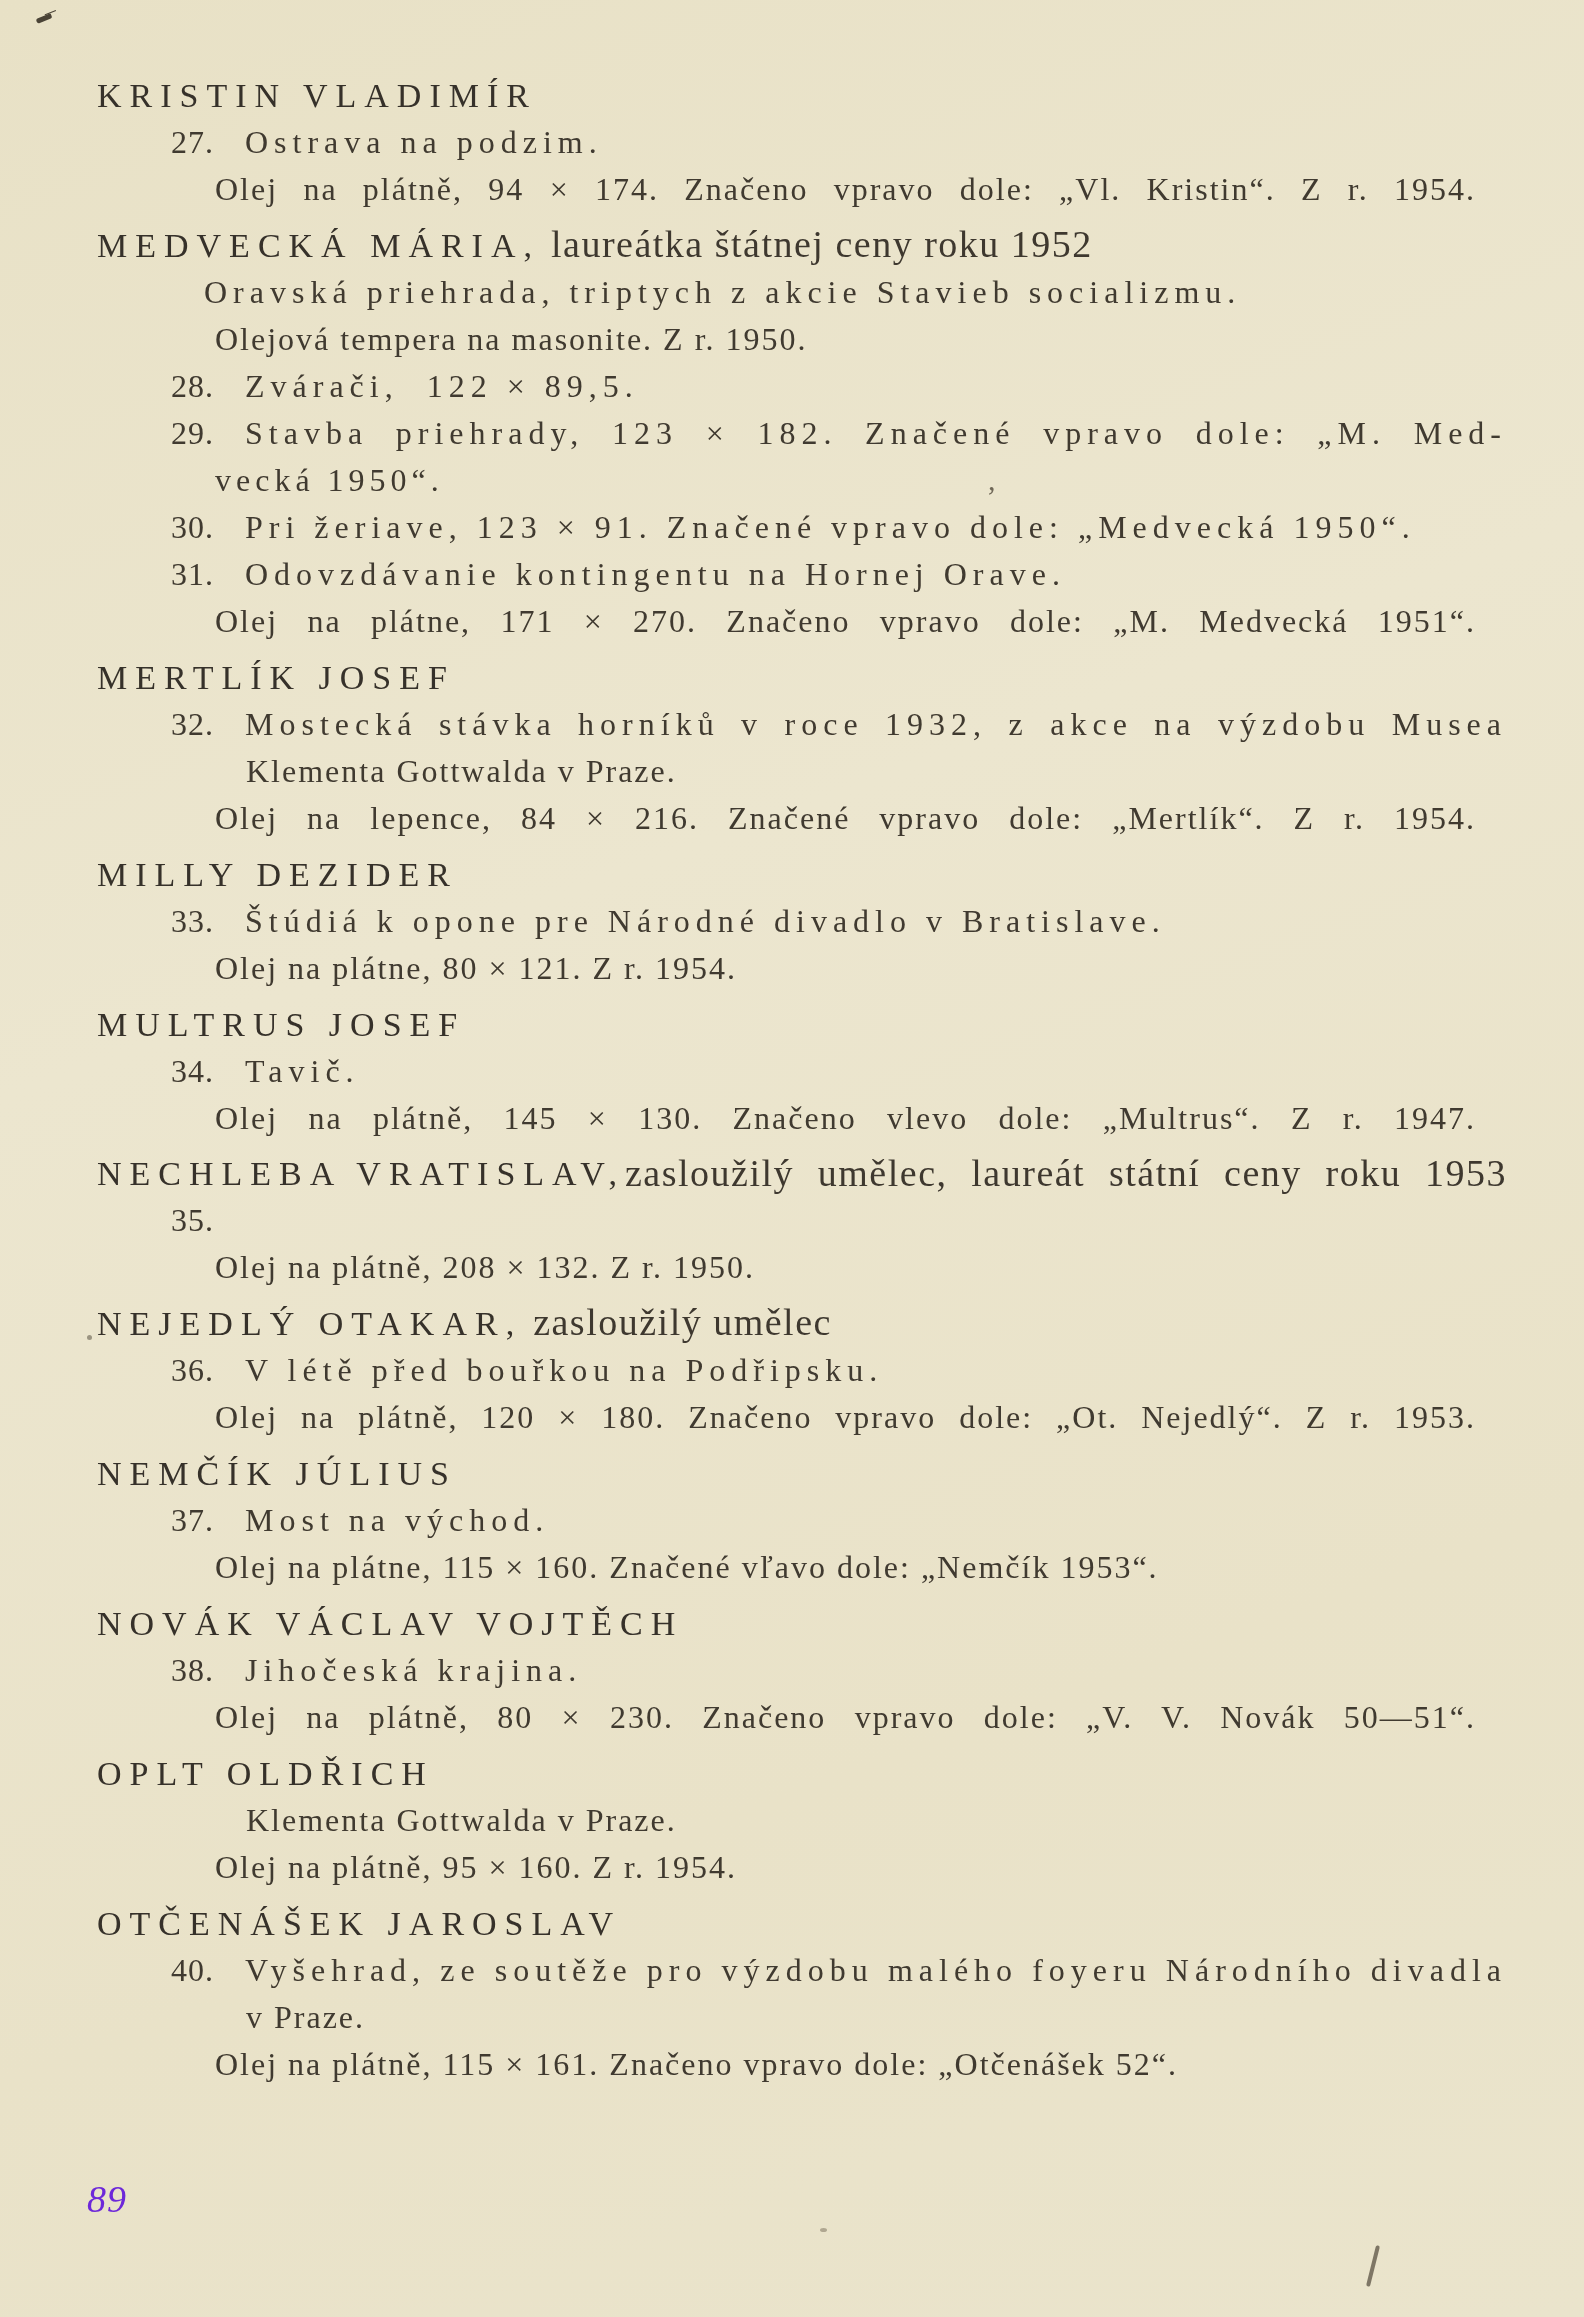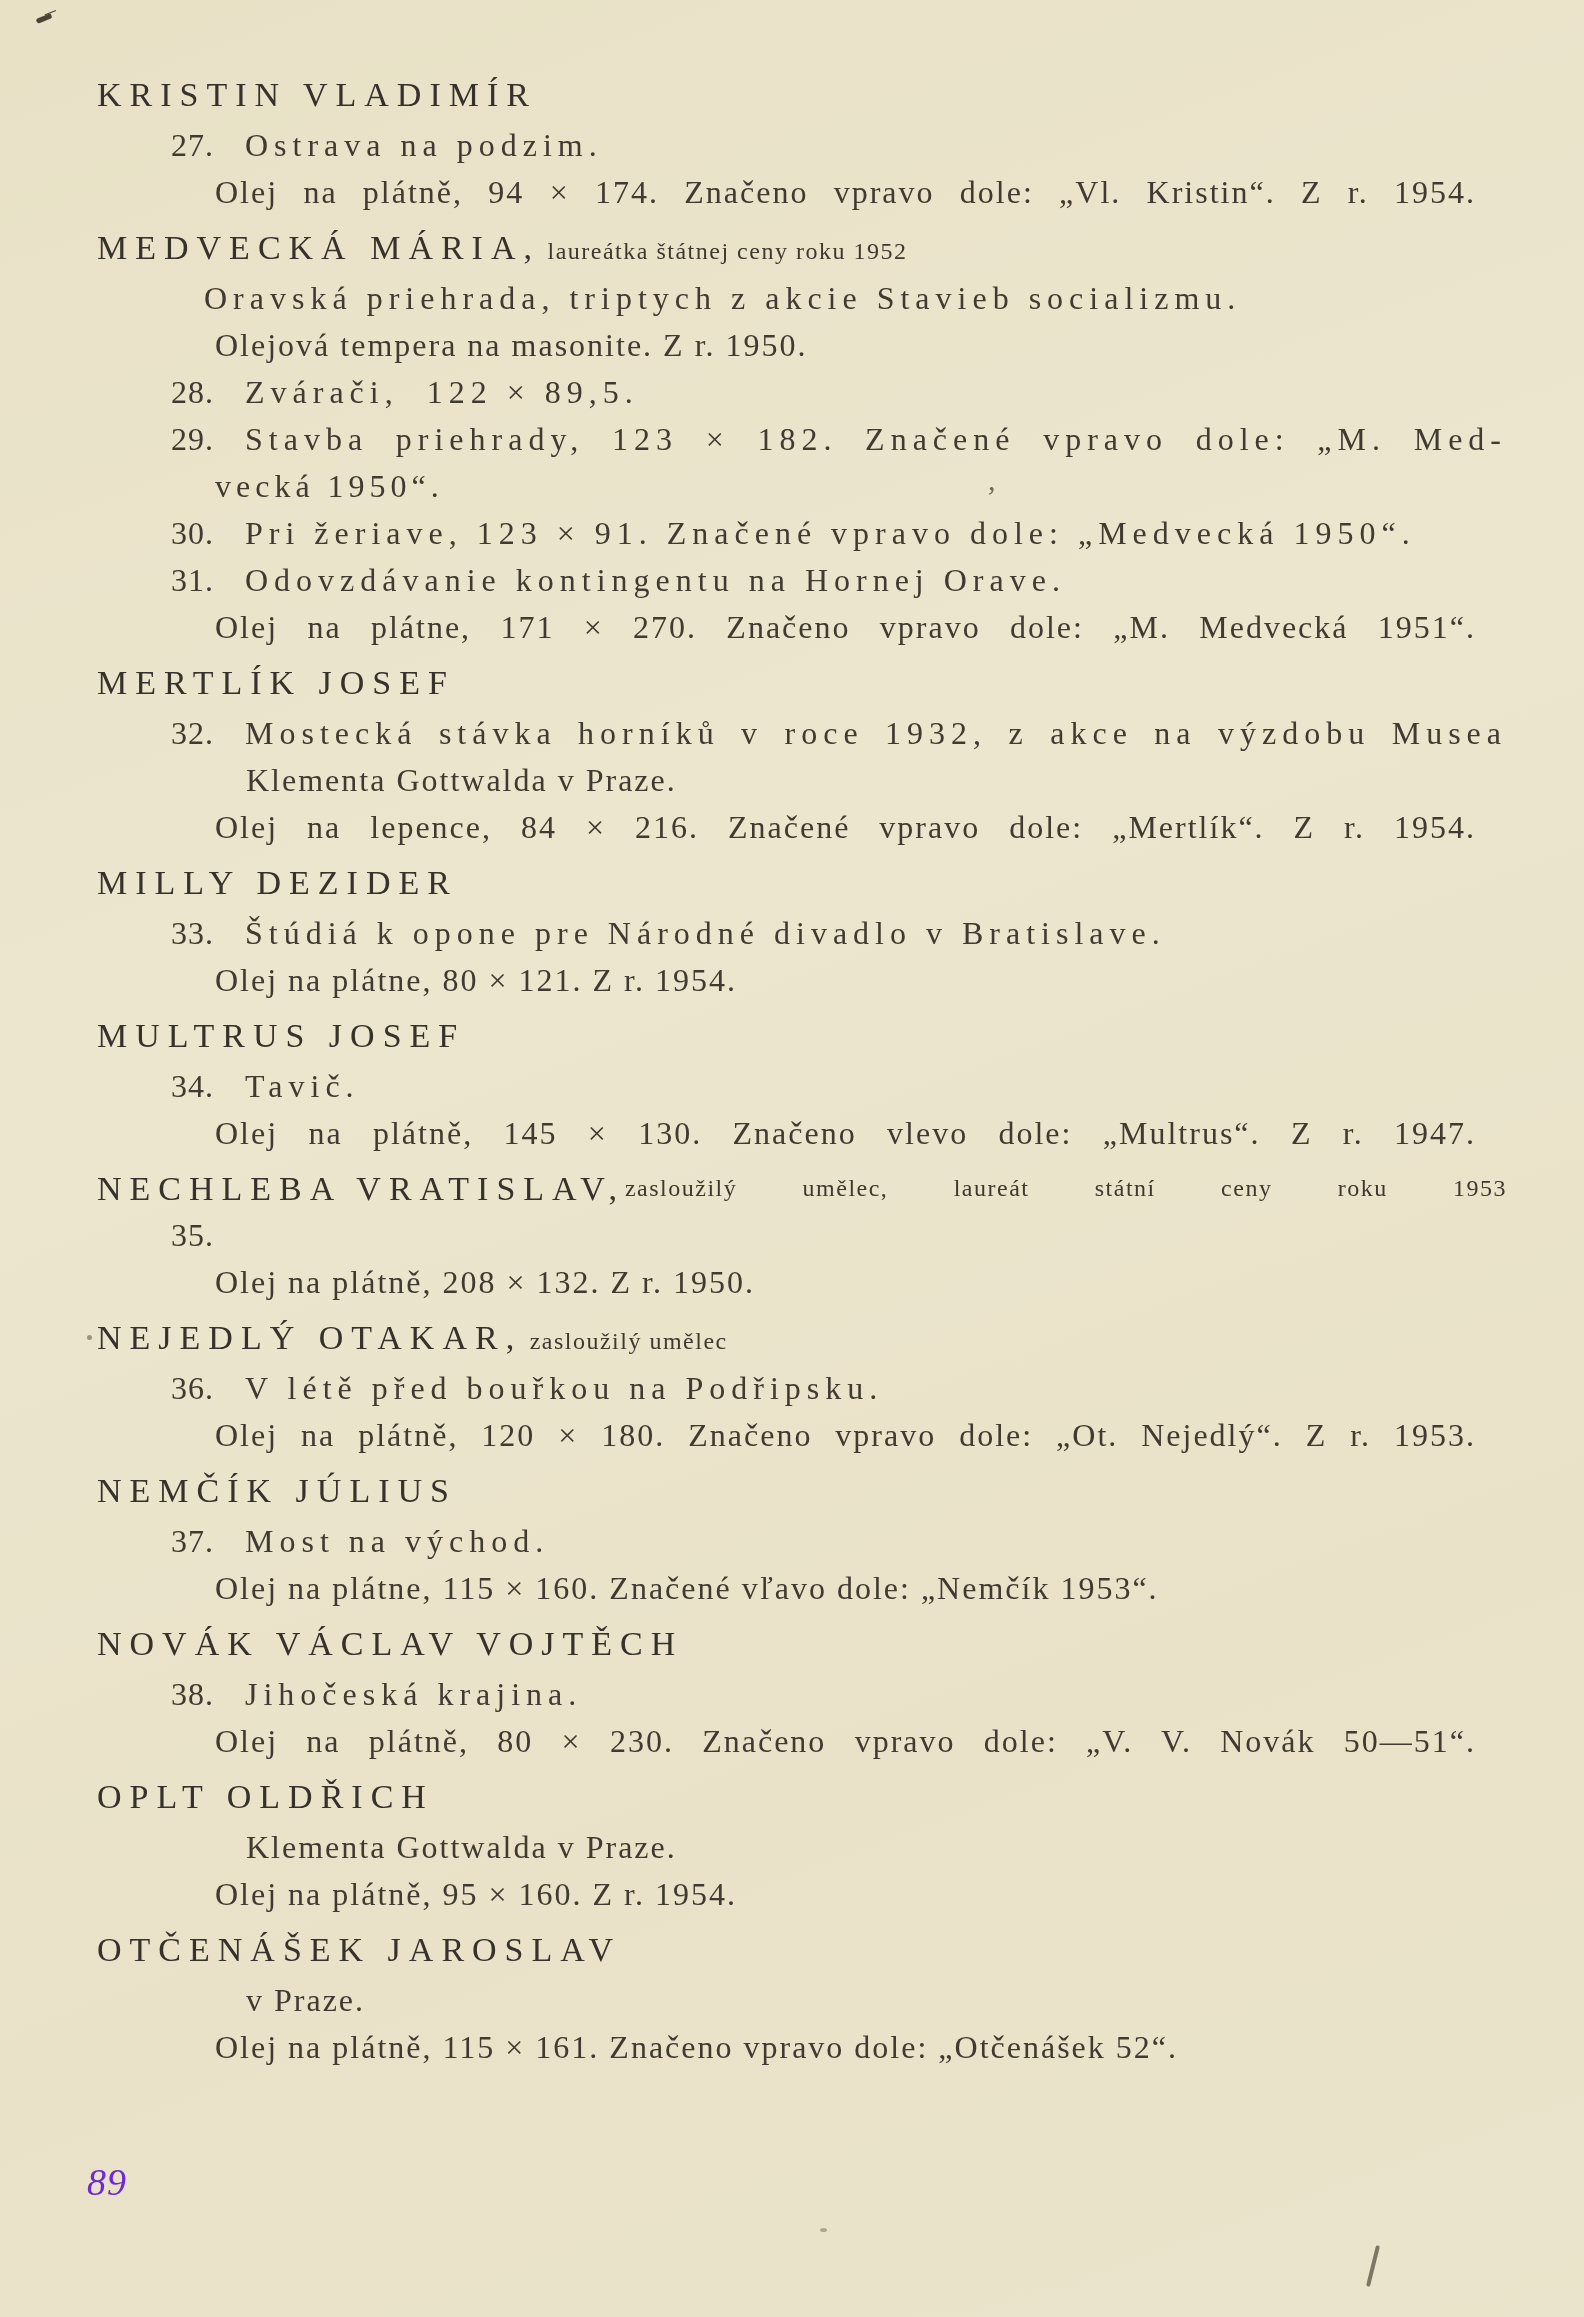--- a/index.html
+++ b/index.html
@@ -20,21 +20,21 @@
   .line {
     line-height:47px;
     font-size:32px;
     letter-spacing:2px;
     white-space:nowrap;
   }
   
   .h { margin-top:8px; font-size:34px; color:#36312a; white-space:nowrap; }
   .content .h:first-child { margin-top:0; }
   .h .caps { letter-spacing:8px; }
-  .h .suffix { font-size:24px; color:#3e382f; letter-spacing:1.5px; }
+  .h .suffix { font-size:38px; color:#3e382f; letter-spacing:1.5px; }
   .h.just { display:flex; }
   .h.just .suffix { flex:1; text-align:justify; text-align-last:justify; white-space:normal; }
   
   .item { display:flex; }
   .item .num { width:74px; margin-left:74px; flex:none; letter-spacing:1px; }
   .item .title { flex:1; letter-spacing:6px; }
   .item.just .title { text-align:justify; text-align-last:justify; white-space:normal; }
   
   .detail { margin-left:118px; }
   .detail.just { text-align:justify; text-align-last:justify; white-space:normal; width:1261px; }
@@ -148,20 +148,24 @@
         <span class="num">38.</span>
         <span class="title">Jihočeská krajina.</span>
       </div>
     <div class="line detail just">Olej na plátně, 80 × 230. Značeno vpravo dole: „V. V. Novák 50—51“.</div>
 
     <div class="line h"><span class="caps">OPLT OLDŘICH</span><span class="suffix"></span></div>
     <div class="line cont">Klementa Gottwalda v Praze.</div>
     <div class="line detail">Olej na plátně, 95 × 160. Z r. 1954.</div>
 
     <div class="line h"><span class="caps">OTČENÁŠEK JAROSLAV</span><span class="suffix"></span></div>
+    <div class="line item just">
+        <span class="num">40.</span>
+        <span class="title">Vyšehrad, ze soutěže pro výzdobu malého foyeru Národního divadla</span>
+      </div>
     <div class="line cont">v Praze.</div>
     <div class="line detail">Olej na plátně, 115 × 161. Značeno vpravo dole: „Otčenášek 52“.</div>
 
     <div class="pageno">89</div>
   </div>
 
   <div class="speck sq1"></div>
   <div class="speck comma-mark">,</div>
   <div class="speck dot36"></div>
   <div class="speck slash"></div>

